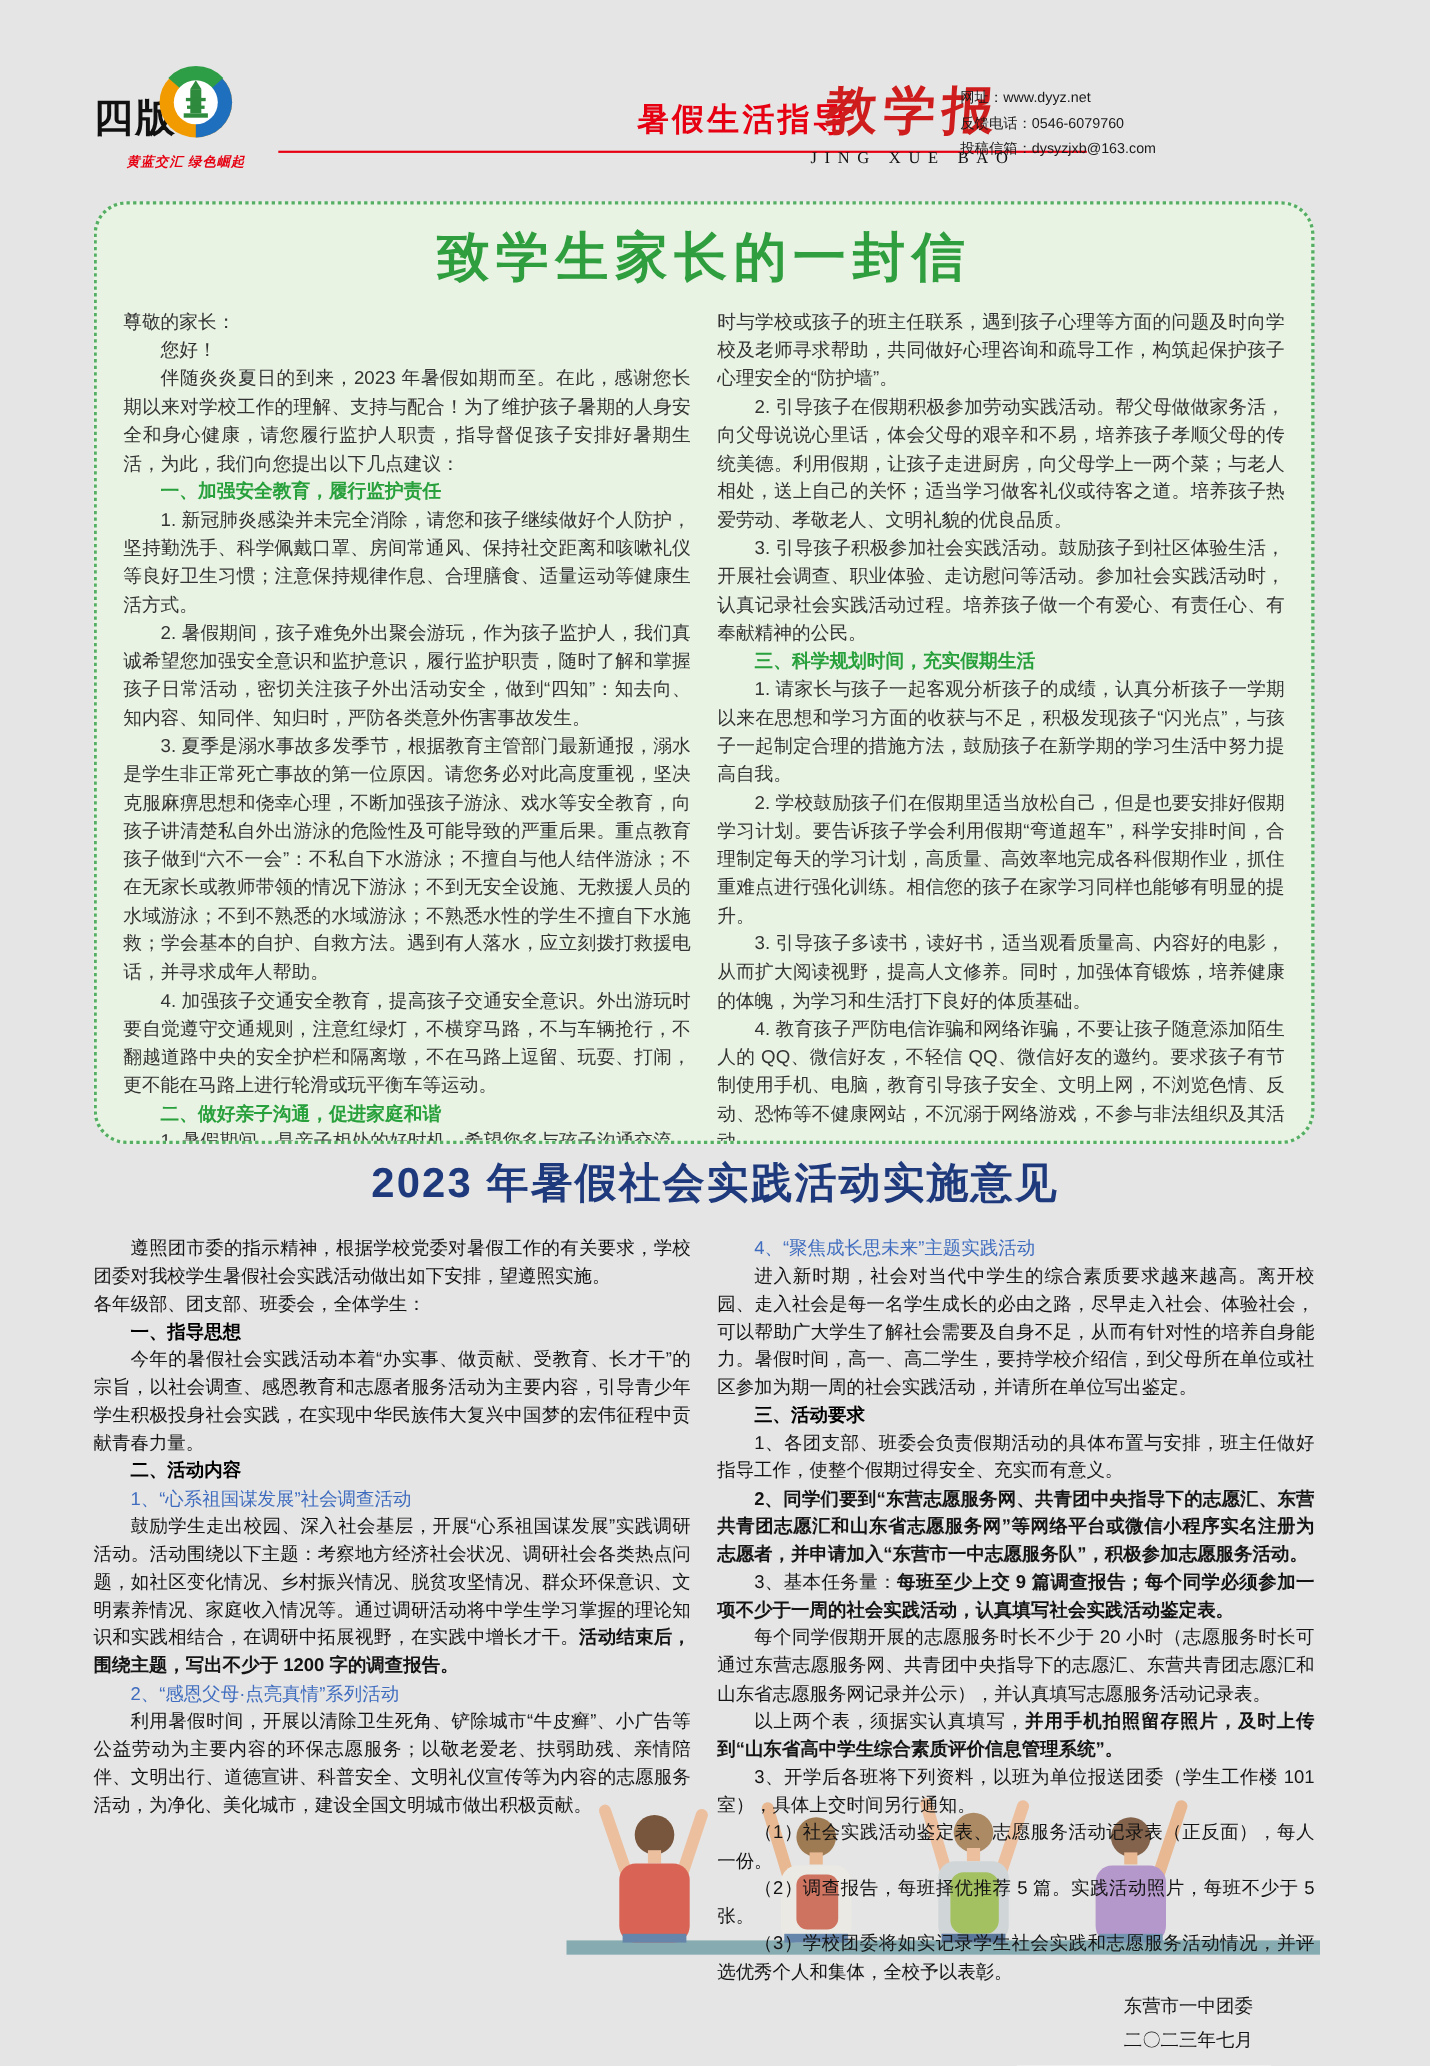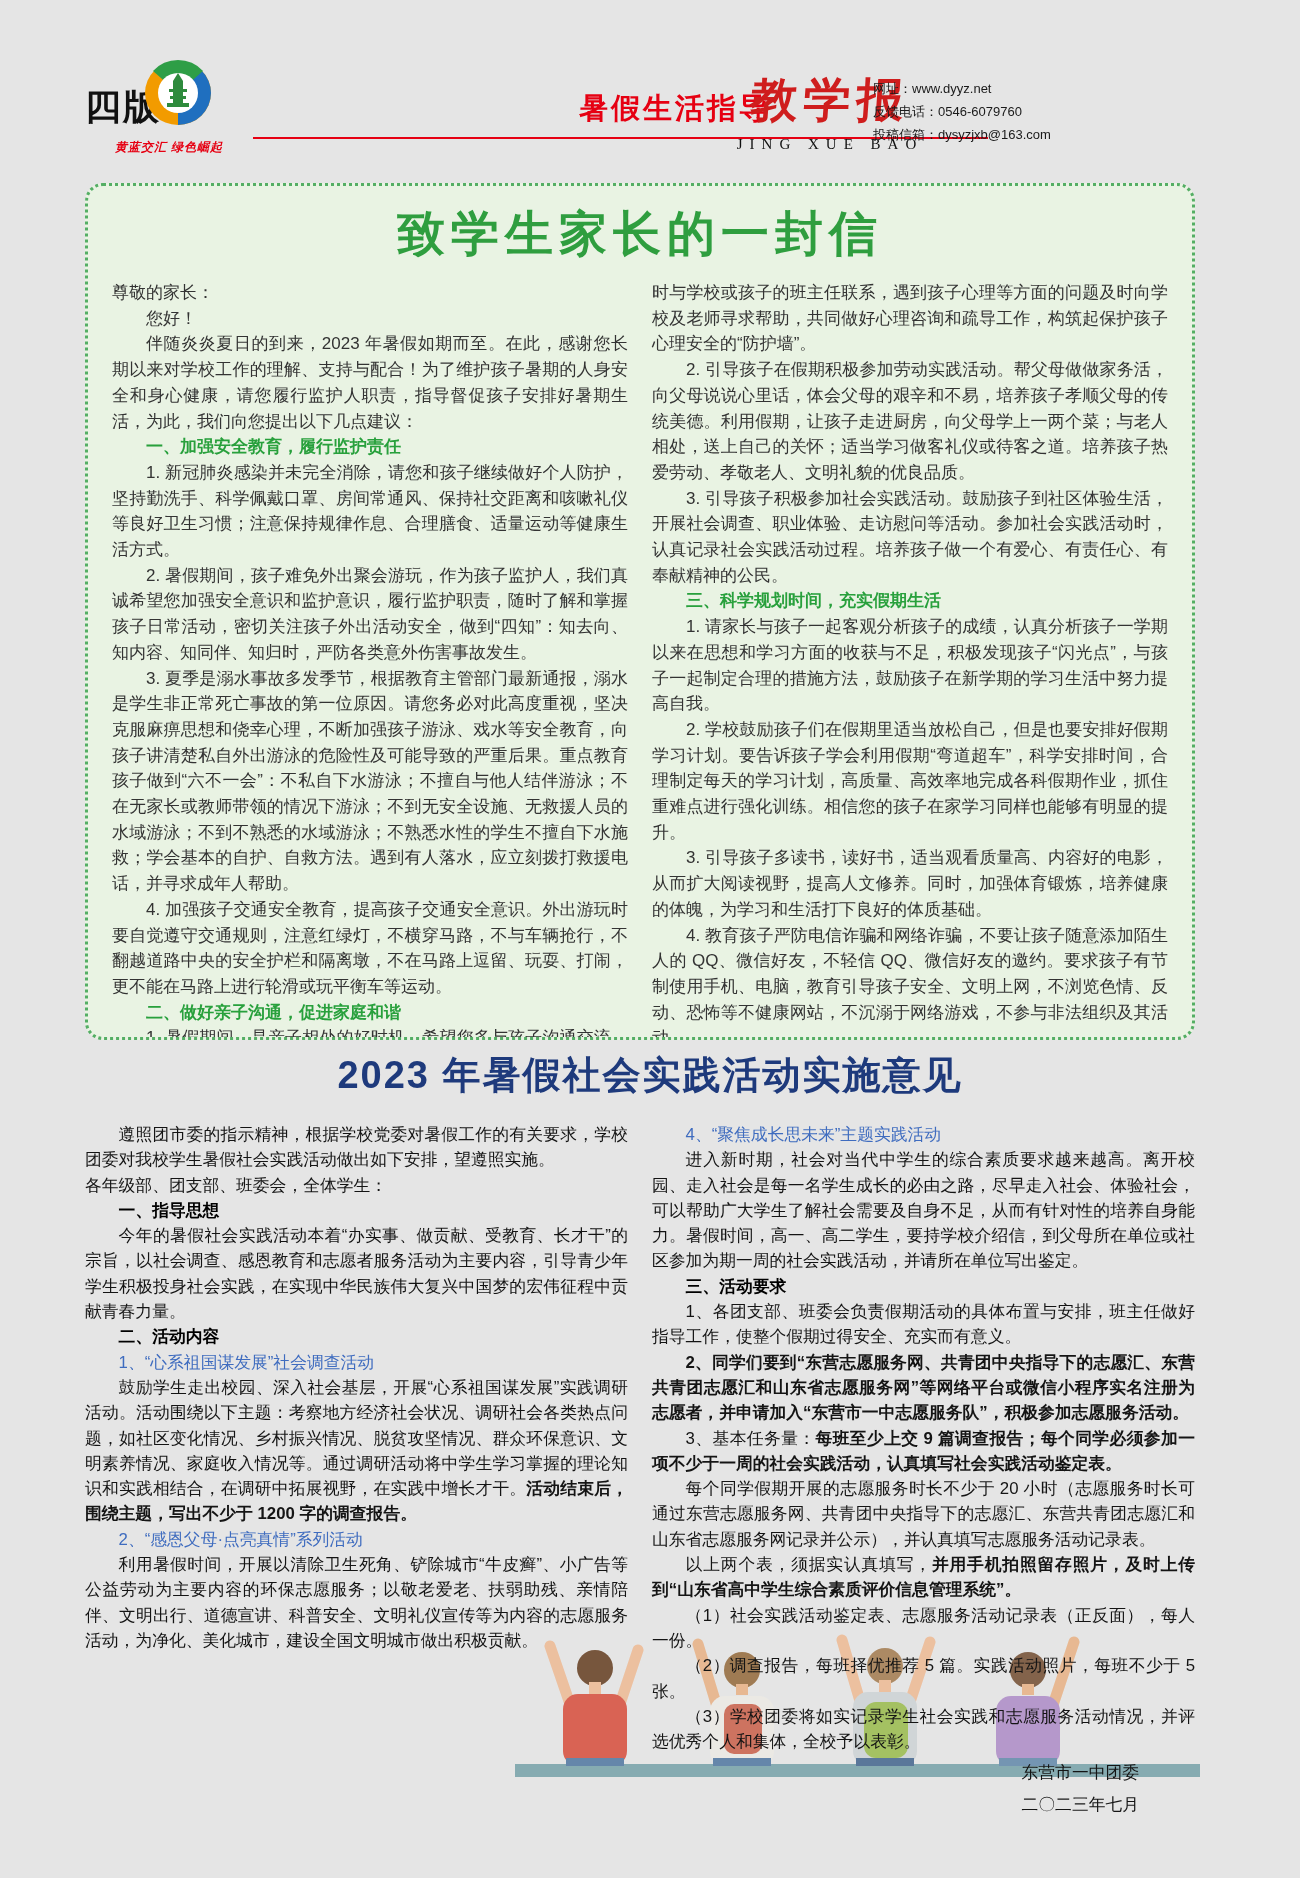--- a/index.html
+++ b/index.html
@@ -33,21 +33,21 @@
   .masthead-pinyin{
     margin-top:4px;font-size:15px;color:#111;letter-spacing:7px;
     font-family:"Liberation Serif","DejaVu Serif",serif;
   }
   .contact{position:absolute;left:788px;top:22px;width:330px;font-size:13px;color:#1a1a1a;line-height:23px;}
   .contact div{white-space:nowrap;}
 
   
   .letter-box{
     position:absolute;left:85px;top:183px;width:1110px;height:857px;box-sizing:border-box;
-    background:#e9f3e3;border:3px dotted #54ae64;border-radius:18px;padding:6px 24px;overflow:hidden;
+    background:#e9f3e3;border:3px dotted #54ae64;border-radius:30px;padding:6px 24px;overflow:hidden;
   }
   .letter-title{
     text-align:center;font-size:48px;font-weight:bold;color:#2f9e3f;letter-spacing:6px;
     margin:10px 0 14px 0;font-family:"Liberation Serif","DejaVu Serif",serif;
   }
   .letter-cols{display:flex;gap:24px;height:772px;overflow:hidden;}
   .letter-cols .col{flex:1;font-size:17px;line-height:25.7px;color:#333;}
 
   
   .notice-title{
@@ -198,20 +198,21 @@
       </div>
     <div class="col">
         <p class="ln p-blue"><span>4、“聚焦成长思未来”主题实践活动</span></p>
         <p class="ln p-ind"><span>进入新时期，社会对当代中学生的综合素质要求越来越高。离开校园、走入社会是每一名学生成长的必由之路，尽早走入社会、体验社会，可以帮助广大学生了解社会需要及自身不足，从而有针对性的培养自身能力。暑假时间，高一、高二学生，要持学校介绍信，到父母所在单位或社区参加为期一周的社会实践活动，并请所在单位写出鉴定。</span></p>
         <p class="ln p-bold-h"><span>三、活动要求</span></p>
         <p class="ln p-ind"><span>1、各团支部、班委会负责假期活动的具体布置与安排，班主任做好指导工作，使整个假期过得安全、充实而有意义。</span></p>
         <p class="ln p-ind"><span class="seg-b">2、同学们要到“东营志愿服务网、共青团中央指导下的志愿汇、东营共青团志愿汇和山东省志愿服务网”等网络平台或微信小程序实名注册为志愿者，并申请加入“东营市一中志愿服务队”，积极参加志愿服务活动。</span></p>
         <p class="ln p-ind"><span>3、基本任务量：</span><span class="seg-b">每班至少上交 9 篇调查报告；每个同学必须参加一项不少于一周的社会实践活动，认真填写社会实践活动鉴定表。</span></p>
         <p class="ln p-ind"><span>每个同学假期开展的志愿服务时长不少于 20 小时（志愿服务时长可通过东营志愿服务网、共青团中央指导下的志愿汇、东营共青团志愿汇和山东省志愿服务网记录并公示），并认真填写志愿服务活动记录表。</span></p>
         <p class="ln p-ind"><span>以上两个表，须据实认真填写，</span><span class="seg-b">并用手机拍照留存照片，及时上传到“山东省高中学生综合素质评价信息管理系统”。</span></p>
+        <p class="ln p-ind"><span>3、开学后各班将下列资料，以班为单位报送团委（学生工作楼 101 室），具体上交时间另行通知。</span></p>
         <p class="ln p-ind"><span>（1）社会实践活动鉴定表、志愿服务活动记录表（正反面），每人一份。</span></p>
         <p class="ln p-ind"><span>（2）调查报告，每班择优推荐 5 篇。实践活动照片，每班不少于 5 张。</span></p>
         <p class="ln p-ind"><span>（3）学校团委将如实记录学生社会实践和志愿服务活动情况，并评选优秀个人和集体，全校予以表彰。</span></p>
         <p class="ln p-sign2"><span>东营市一中团委</span></p>
         <p class="ln p-sign2"><span>二〇二三年七月</span></p>
       </div>
   </div>
 
 </div>
 

